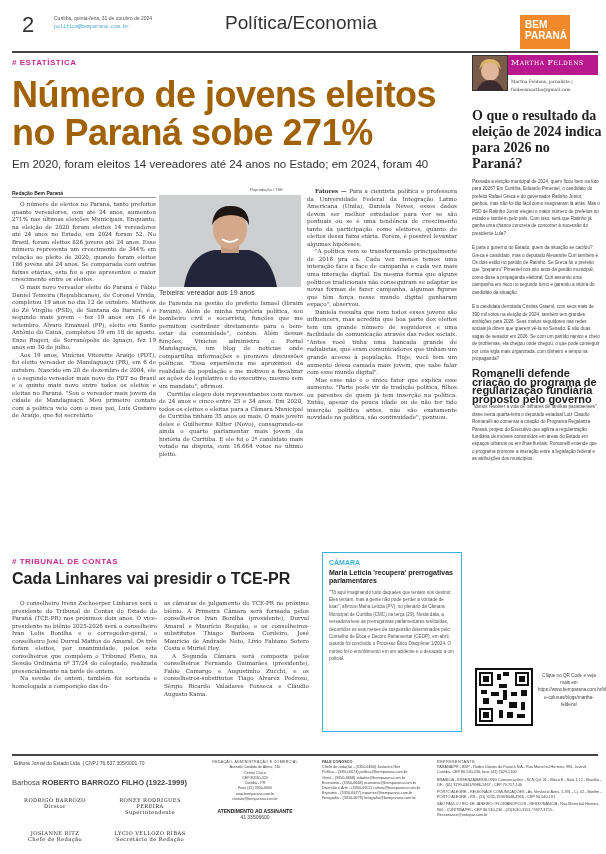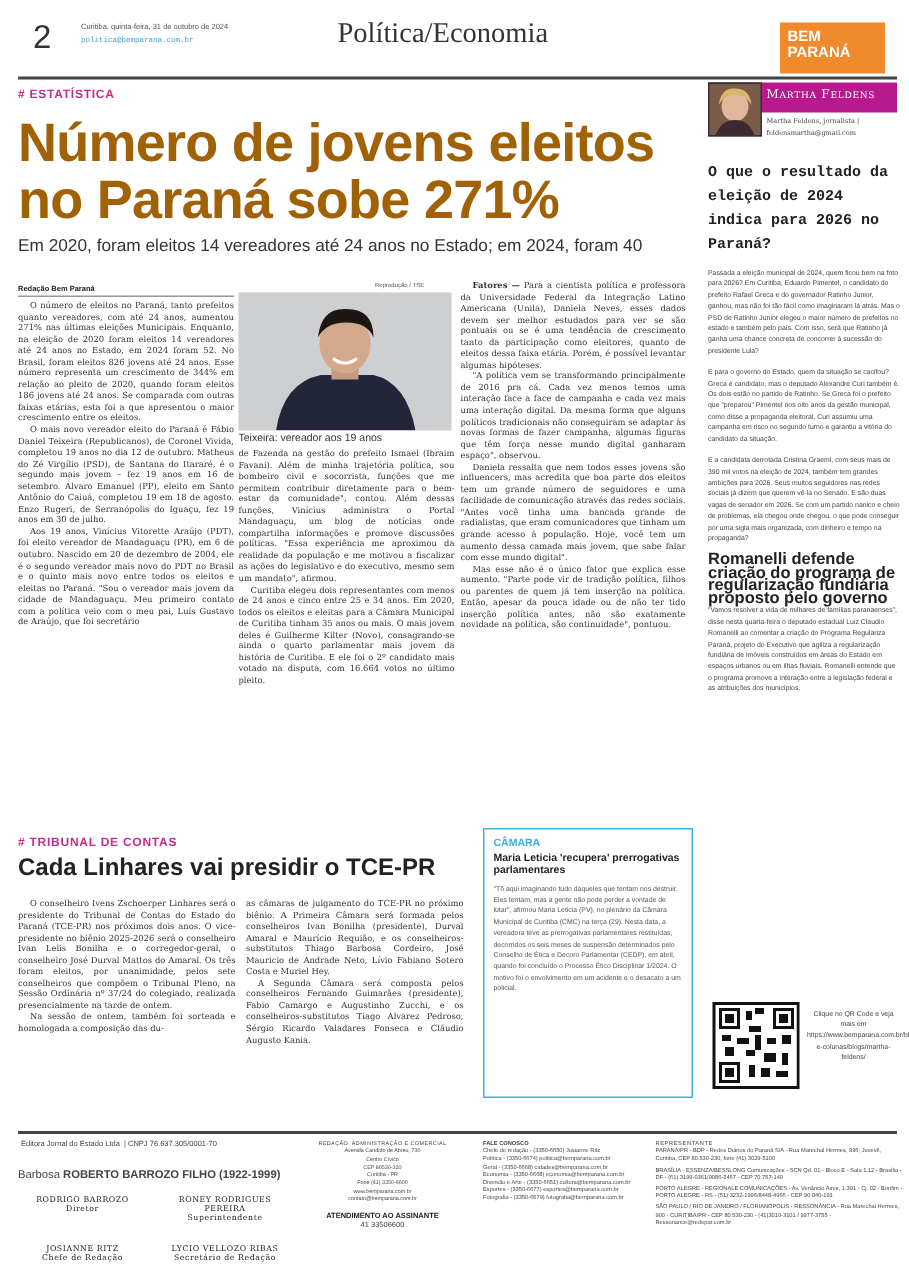--- a/index.html
+++ b/index.html
@@ -1,37 +1,37 @@
 <!DOCTYPE html>
 <html><head>
 <meta charset="utf-8">
 <style>
 *{box-sizing:border-box;margin:0;padding:0}
 body{width:606px;height:854px;background:#fff;font-family:"DejaVu Serif",serif;color:#222;position:relative;overflow:hidden}
 .abs{position:absolute}
 .hdr-num{left:22px;top:12px;font-size:22px;font-family:"Liberation Sans",sans-serif;color:#333}
 .hdr-date{left:54px;top:15px;font-size:5px;color:#555;font-family:"Liberation Sans",sans-serif}
 .hdr-mail{left:54px;top:24px;font-size:5px;color:#4aa3c8;font-family:"Liberation Mono",monospace}
-.hdr-sec{left:225px;top:12px;font-size:19px;color:#333;font-family:Liberation Serif, serif}
-.logo{left:520px;top:15px;width:70px;height:34px;background:#f08a2c;color:#fff;font-weight:bold;font-size:10px;line-height:11px;padding:4px 5px;font-family:"Liberation Sans",sans-serif}
+.hdr-sec{left:225px;top:12px;font-size:19px;color:#333;font-family:Liberation Sans, sans-serif}
+.logo{left:520px;top:15px;width:50px;height:34px;background:#f08a2c;color:#fff;font-weight:bold;font-size:10px;line-height:11px;padding:4px 5px;font-family:"Liberation Sans",sans-serif}
 .hr1{left:12px;top:51px;width:586px;height:2px;background:#444}
 .kicker{color:#c22e8f;font-weight:bold;font-family:"Liberation Sans",sans-serif;letter-spacing:.5px}
 .h1{left:12px;top:76px;width:440px;font-size:36px;line-height:38px;font-weight:bold;font-family:"Liberation Sans",sans-serif;color:#a16207;letter-spacing:-.5px}
 .sub{left:12px;top:158px;font-size:11.5px;font-family:"Liberation Sans",sans-serif;color:#333}
 .col{font-size:5.6px;line-height:7.55px;text-align:justify;color:#333}
 .col p{text-indent:8px}
 .byline{left:12px;top:190px;font-size:5px;font-weight:bold;font-family:"Liberation Sans",sans-serif;border-bottom:.5px solid #999;width:144px;padding-bottom:1px}
 .photo{left:159px;top:195px;width:142px;height:92px;background:#cfd0d2;overflow:hidden}
 .credit{left:250px;top:187px;font-size:4px;font-family:"Liberation Sans",sans-serif;color:#555}
 .cap{left:159px;top:289px;font-size:7px;font-family:"Liberation Sans",sans-serif;color:#333}
 .author-box{left:472px;top:55px;width:126px;height:20px;background:#b8198e}
 .author-img{left:472px;top:55px;width:36px;height:36px;background:#6b4b3a;border:1px solid #333}
 .author-name{left:511px;top:58px;font-size:8px;color:#fff;font-variant:small-caps;letter-spacing:.5px}
 .author-meta{left:511px;top:78px;font-size:4.4px;color:#444;line-height:8px}
-.rh1{left:472px;top:108px;width:130px;font-size:10px;line-height:16px;font-weight:bold;font-family:Liberation Mono, monospace;color:#222}
+.rh1{left:472px;top:108px;width:130px;font-size:14px;line-height:16px;font-weight:bold;font-family:Liberation Serif, serif;color:#222}
 .rcol{font-family:"Liberation Sans",sans-serif;font-size:4.6px;line-height:7.4px;color:#444}
 .rcol p{margin-bottom:7px}
 .rh2{font-family:"Liberation Sans",sans-serif;font-weight:bold;font-size:11px;line-height:8.5px;color:#222}
 .box{left:322px;top:552px;width:140px;height:180px;border:1.5px solid #3ab0dc;padding:6px}
 .box-k{color:#3ab0dc;font-weight:bold;font-size:7px;font-family:"Liberation Sans",sans-serif}
 .box-h{font-family:"Liberation Sans",sans-serif;font-weight:bold;font-size:7px;line-height:8.3px;margin:3px 0;color:#222}
 .box-t{font-family:"Liberation Sans",sans-serif;font-size:4.6px;line-height:7.4px;color:#555}
 .h2{left:12px;top:570px;font-size:16px;font-weight:bold;font-family:"Liberation Sans",sans-serif;color:#222}
 .qr{left:475px;top:668px;width:58px;height:58px;background:#fff;border:2px solid #111}
 .qrtext{left:538px;top:672px;width:62px;text-align:center;font-family:"Liberation Sans",sans-serif;font-size:4.6px;line-height:7.2px;color:#444}

